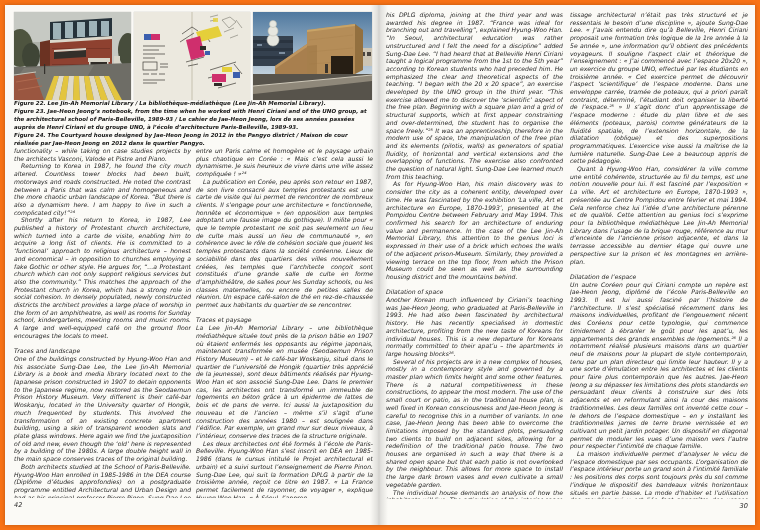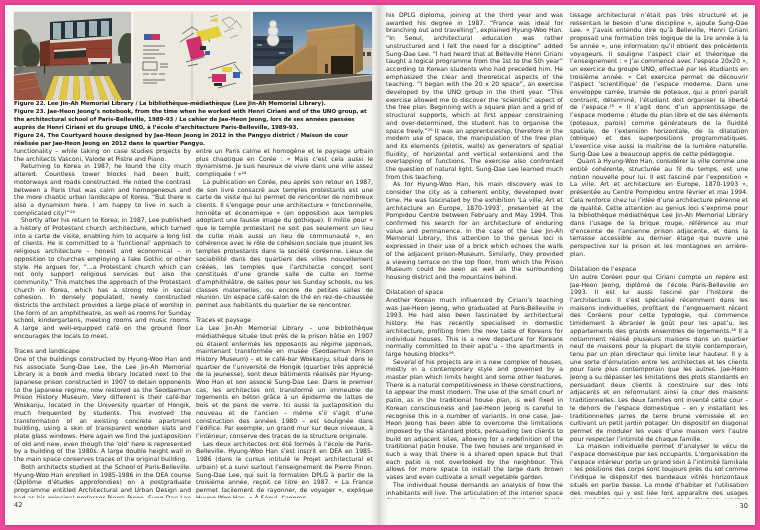--- a/index.html
+++ b/index.html
@@ -1,19 +1,20 @@
 <!DOCTYPE html>
 <html><head>
 <meta charset="utf-8">
 <style>
   html,body { margin:0; padding:0; background:#d6d5d0; }
   .canvas {
     position:relative; width:760px; height:530px; overflow:hidden;
-    background:#ec4899;
+    background:#f97316;
     font-family:"DejaVu Sans","Liberation Sans",sans-serif;
+    font-style:italic;
   }
   .sheet {
     position:absolute; left:5px; top:5px; width:750px; height:520px;
     background:#fbfaf6;
     box-shadow:0 0 4px rgba(0,0,0,.25);
   }
   .gutter {
     position:absolute; left:370px; top:5px; width:18px; height:520px;
     background:linear-gradient(90deg, rgba(0,0,0,0) 0%, rgba(0,0,0,.10) 40%, rgba(0,0,0,.16) 50%, rgba(0,0,0,.10) 60%, rgba(0,0,0,0) 100%);
   }

